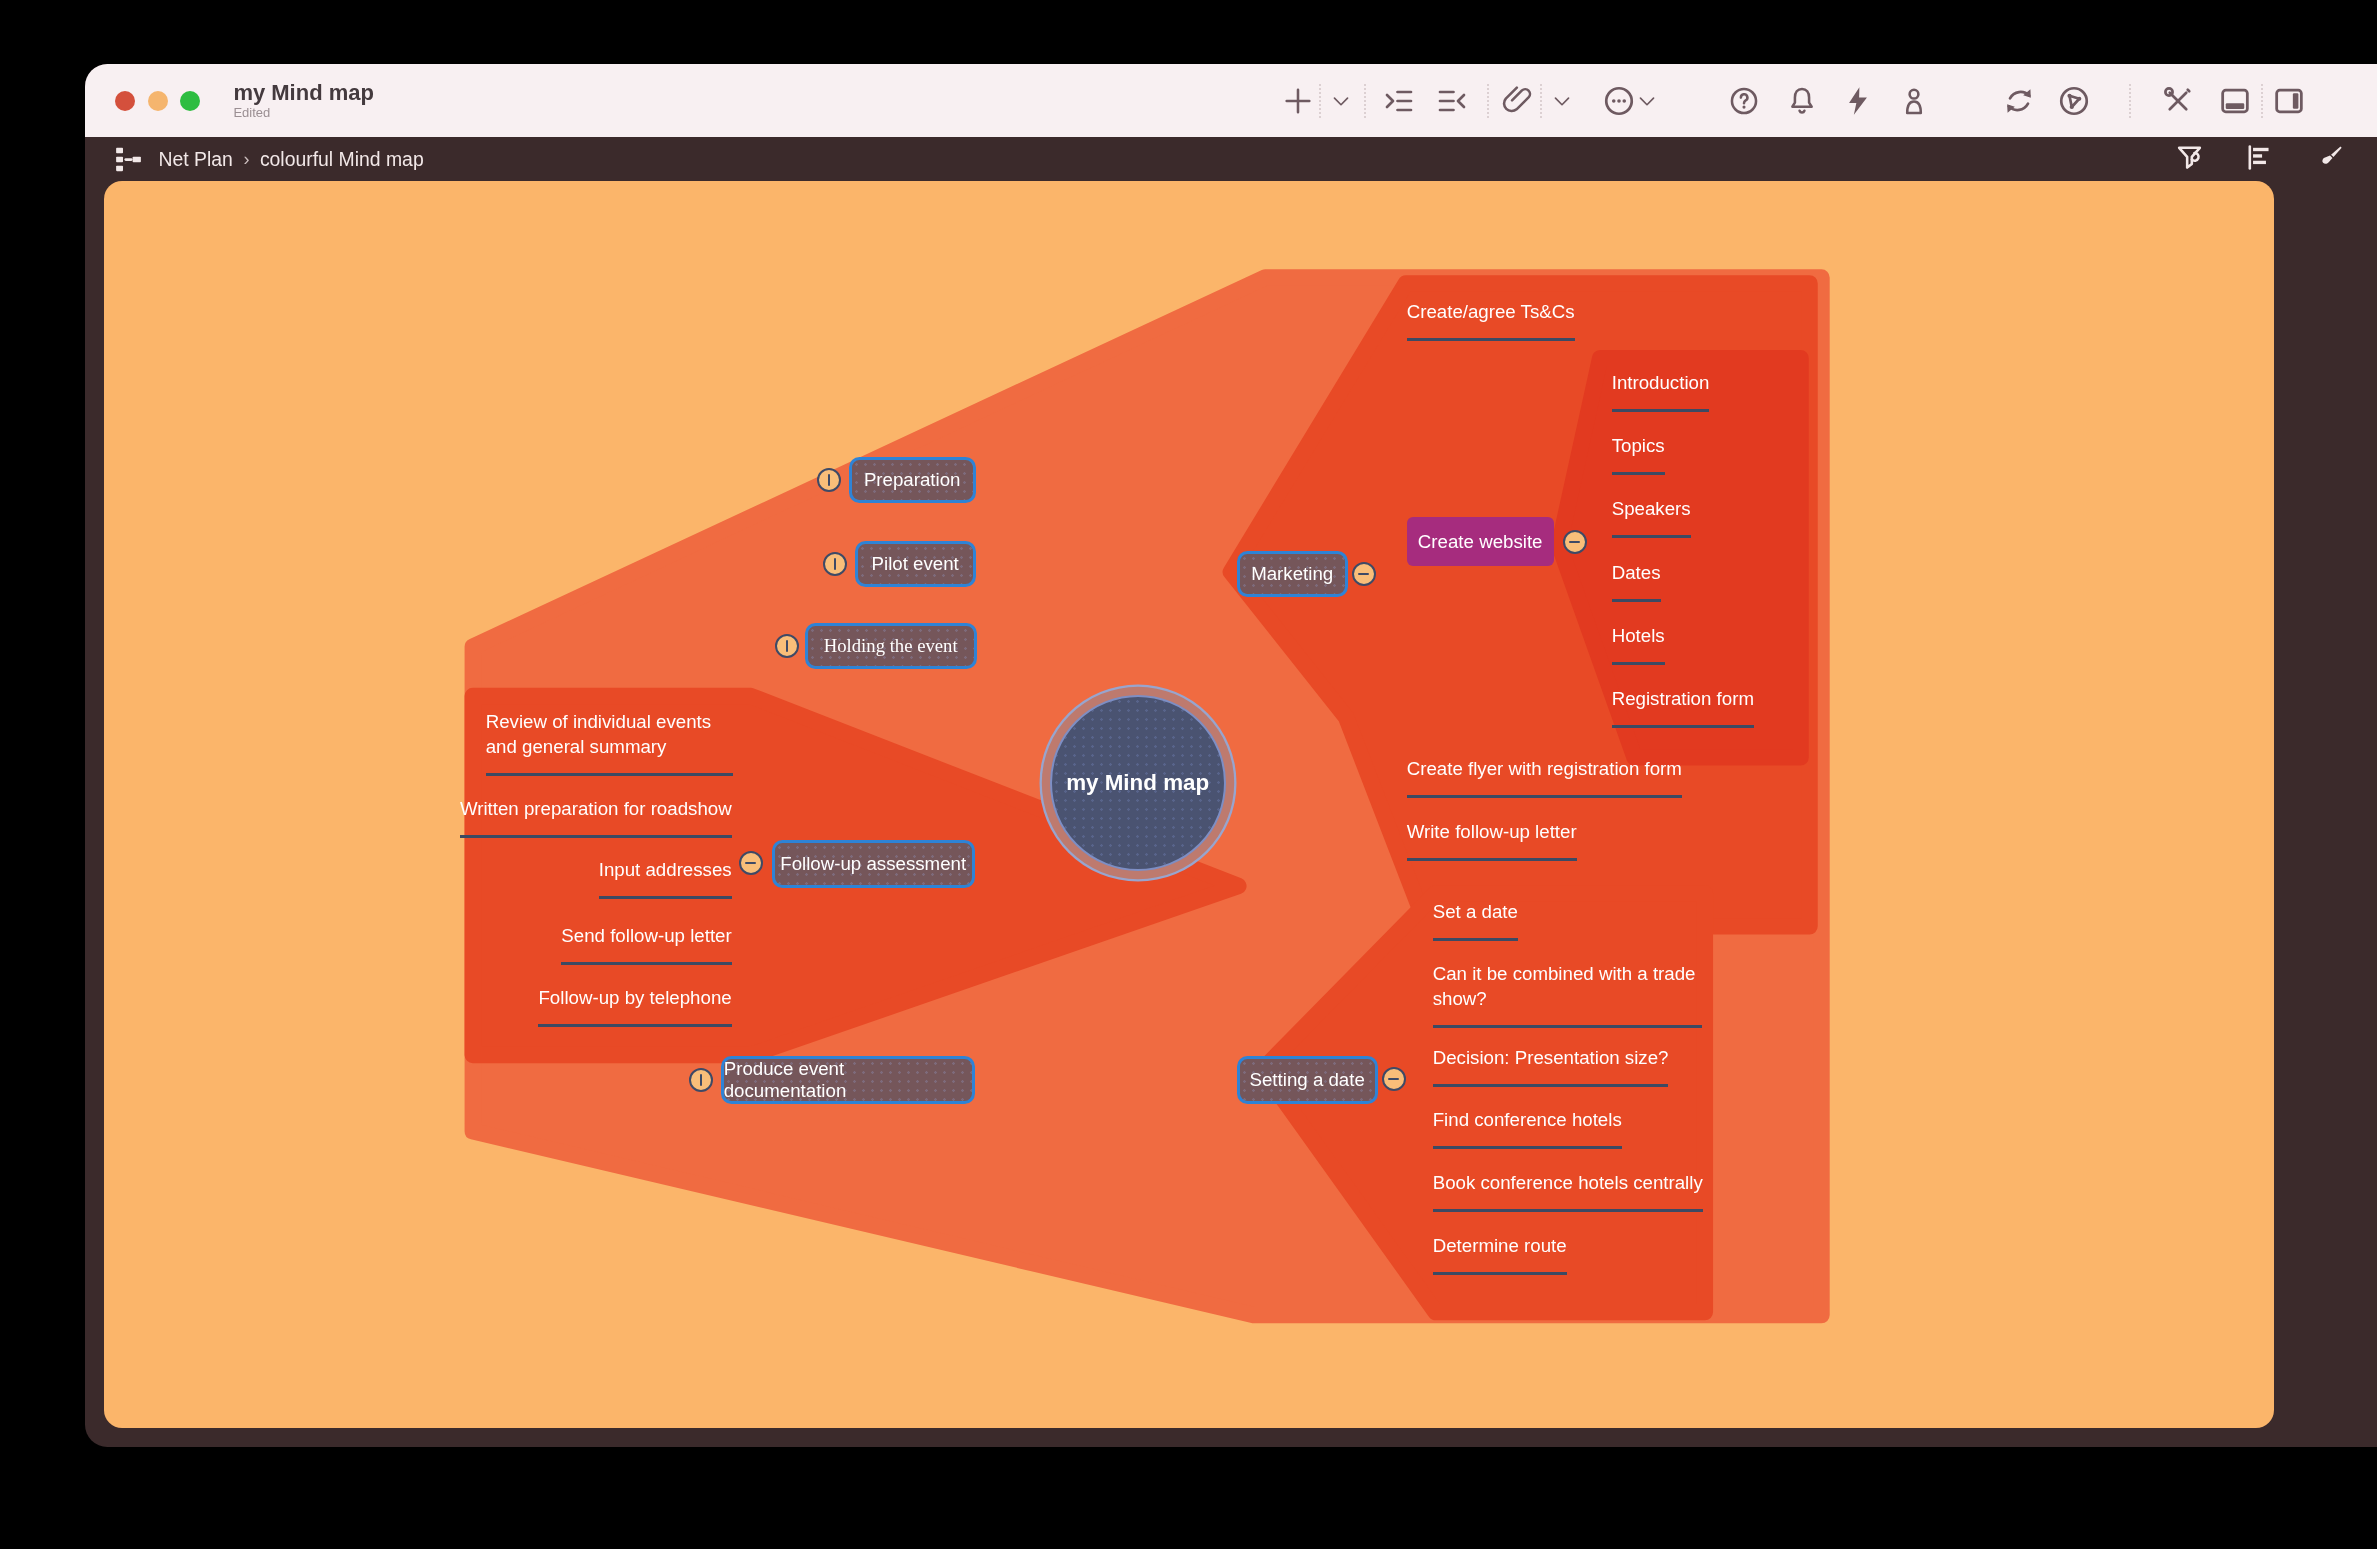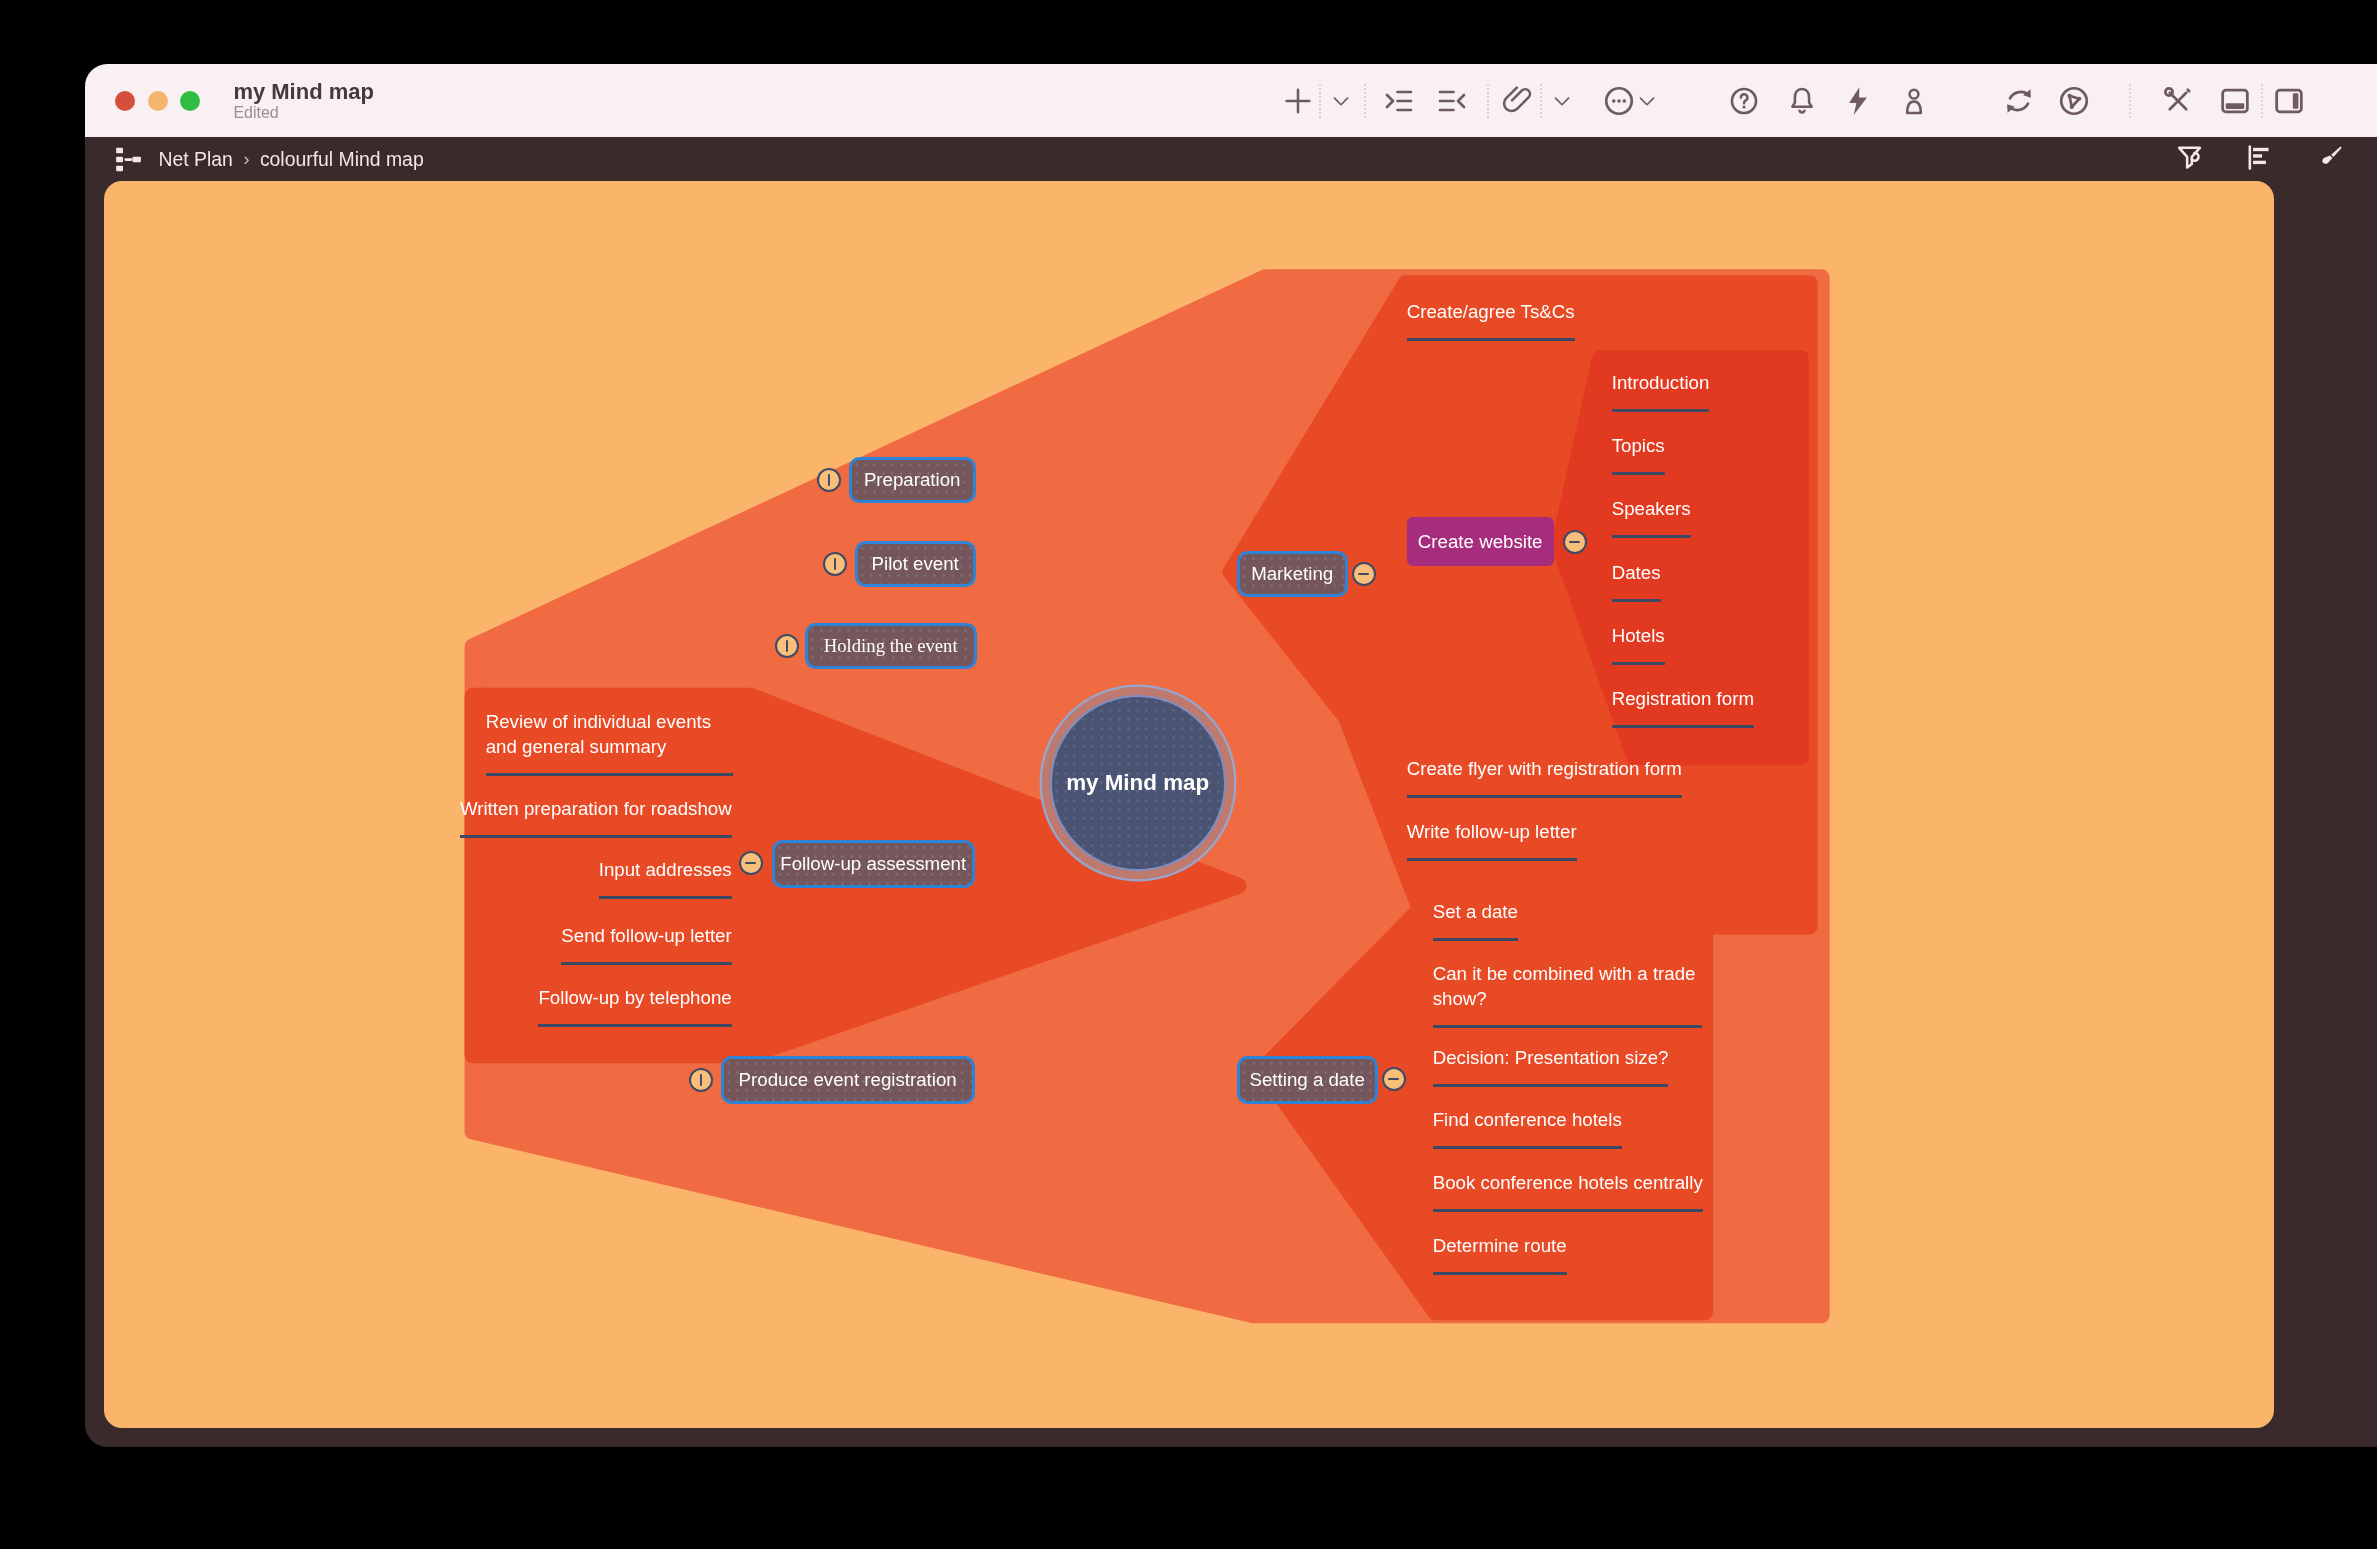--- a/index.html
+++ b/index.html
@@ -18,21 +18,21 @@
     position:absolute;left:0;top:0;width:100%;height:73px;
     background:#F8F0F2;display:flex;align-items:center;
   }
   .traffic{display:flex;gap:12.7px;margin-left:30px;}
   .tl{width:20px;height:20px;border-radius:50%;}
   .tl.red{background:#D4503C;}
   .tl.yellow{background:#F5B56E;}
   .tl.green{background:#2EBD41;}
   .title-block{margin-left:33px;line-height:1.15;}
   .win-title{font-size:22px;font-weight:bold;color:#443A3E;}
-  .win-sub{font-size:16px;color:#9B8F93;}
+  .win-sub{font-size:13px;color:#9B8F93;}
   .tb-icon{position:absolute;top:50%;transform:translate(-50%,-50%);color:#6E5A61;display:flex;align-items:center;justify-content:center;}
   .tb-icon svg{stroke:#6E5A61;fill:none;stroke-width:1.8;stroke-linecap:round;stroke-linejoin:round;}
   .tb-icon svg .f{fill:#6E5A61;stroke:none;}
   .tb-sep{position:absolute;top:50%;transform:translate(-50%,-50%);width:0;height:34px;border-left:2.2px dotted #DCD0D2;}
   
   .crumbbar{
     position:absolute;left:0;top:73px;width:100%;height:45px;background:#3B2A2B;
     display:flex;align-items:center;color:#F2E8E8;font-size:19.4px;
   }
   .crumbbar svg{stroke:#F2E8E8;fill:none;stroke-width:2;stroke-linecap:round;stroke-linejoin:round;}
@@ -287,21 +287,21 @@
       </div>
 
     <div class="node" style="left:701px;top:442px;width:172px;height:46px;font-family:Liberation Serif, serif;">
       <span>Holding the event</span>
     </div>
     <div class="badge" style="left:671px;top:453px;">
         <div class="vbar"></div>
       </div>
 
     <div class="node thick" style="left:617px;top:875px;width:254px;height:48px;">
-      <span>Produce event registration</span>
+      <span>Produce event documentation</span>
     </div>
     <div class="badge" style="left:585px;top:887px;">
         <div class="vbar"></div>
       </div>
 
     <div class="node thick" style="left:668px;top:659px;width:203px;height:48px;">
       <span>Follow-up assessment</span>
     </div>
     <div class="badge" style="left:635px;top:670px;">
         <div class="hbar"></div>

